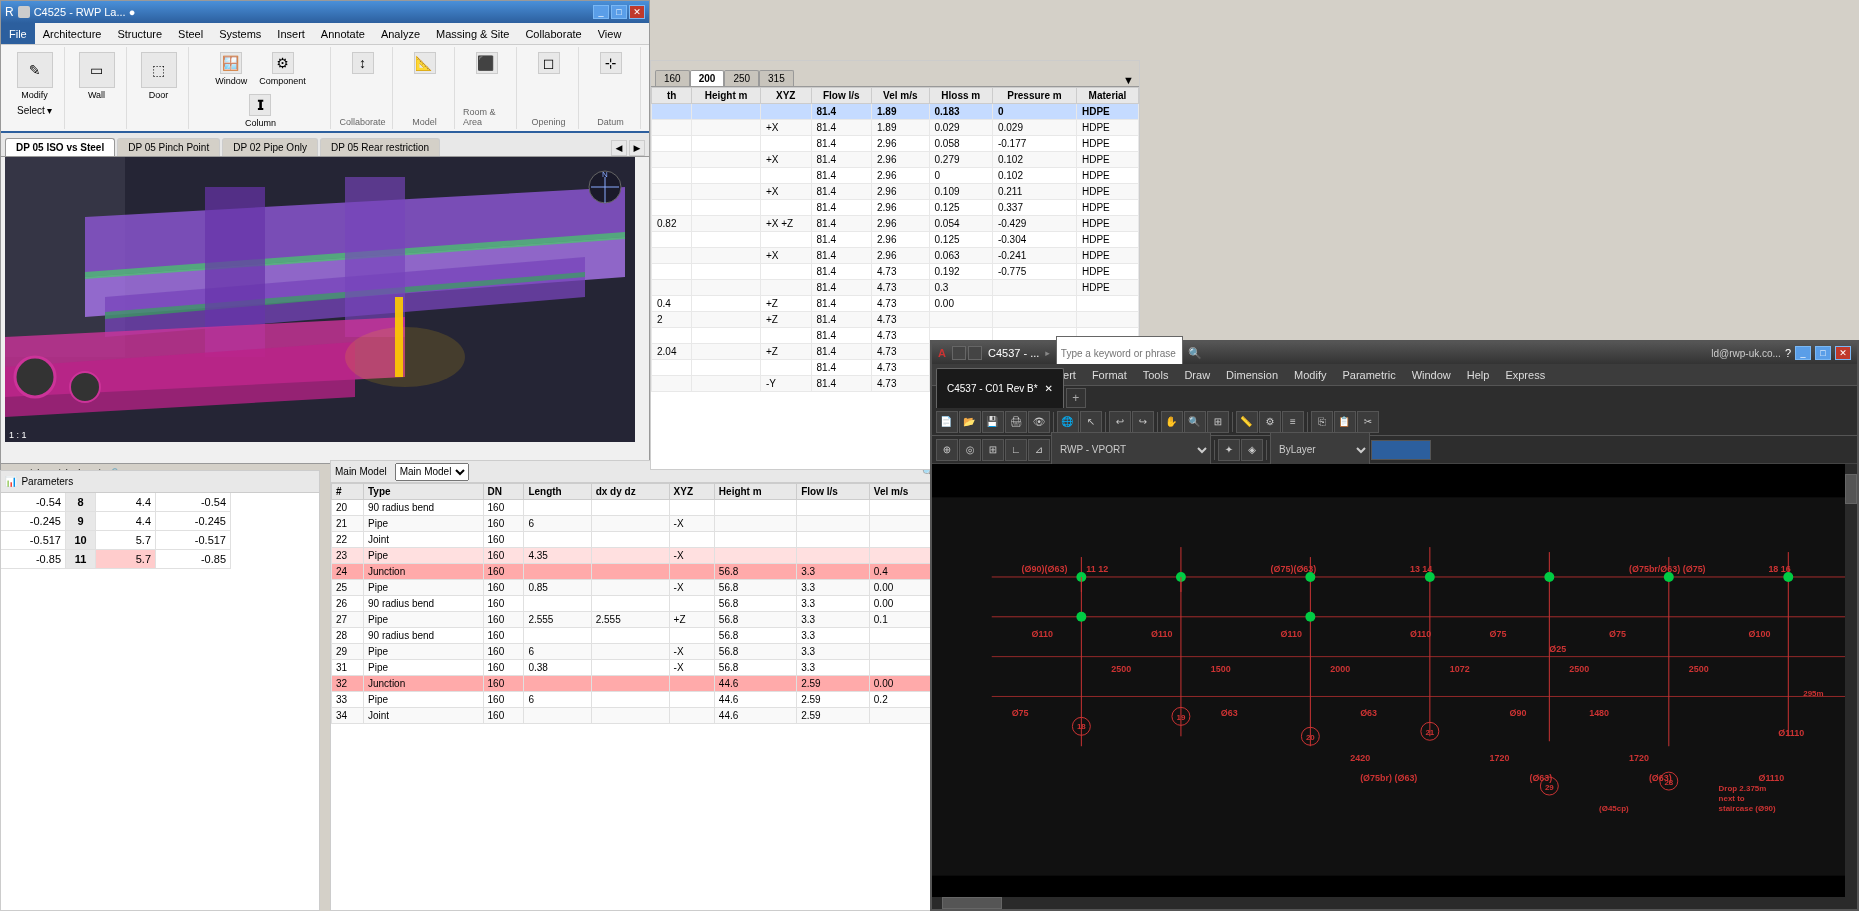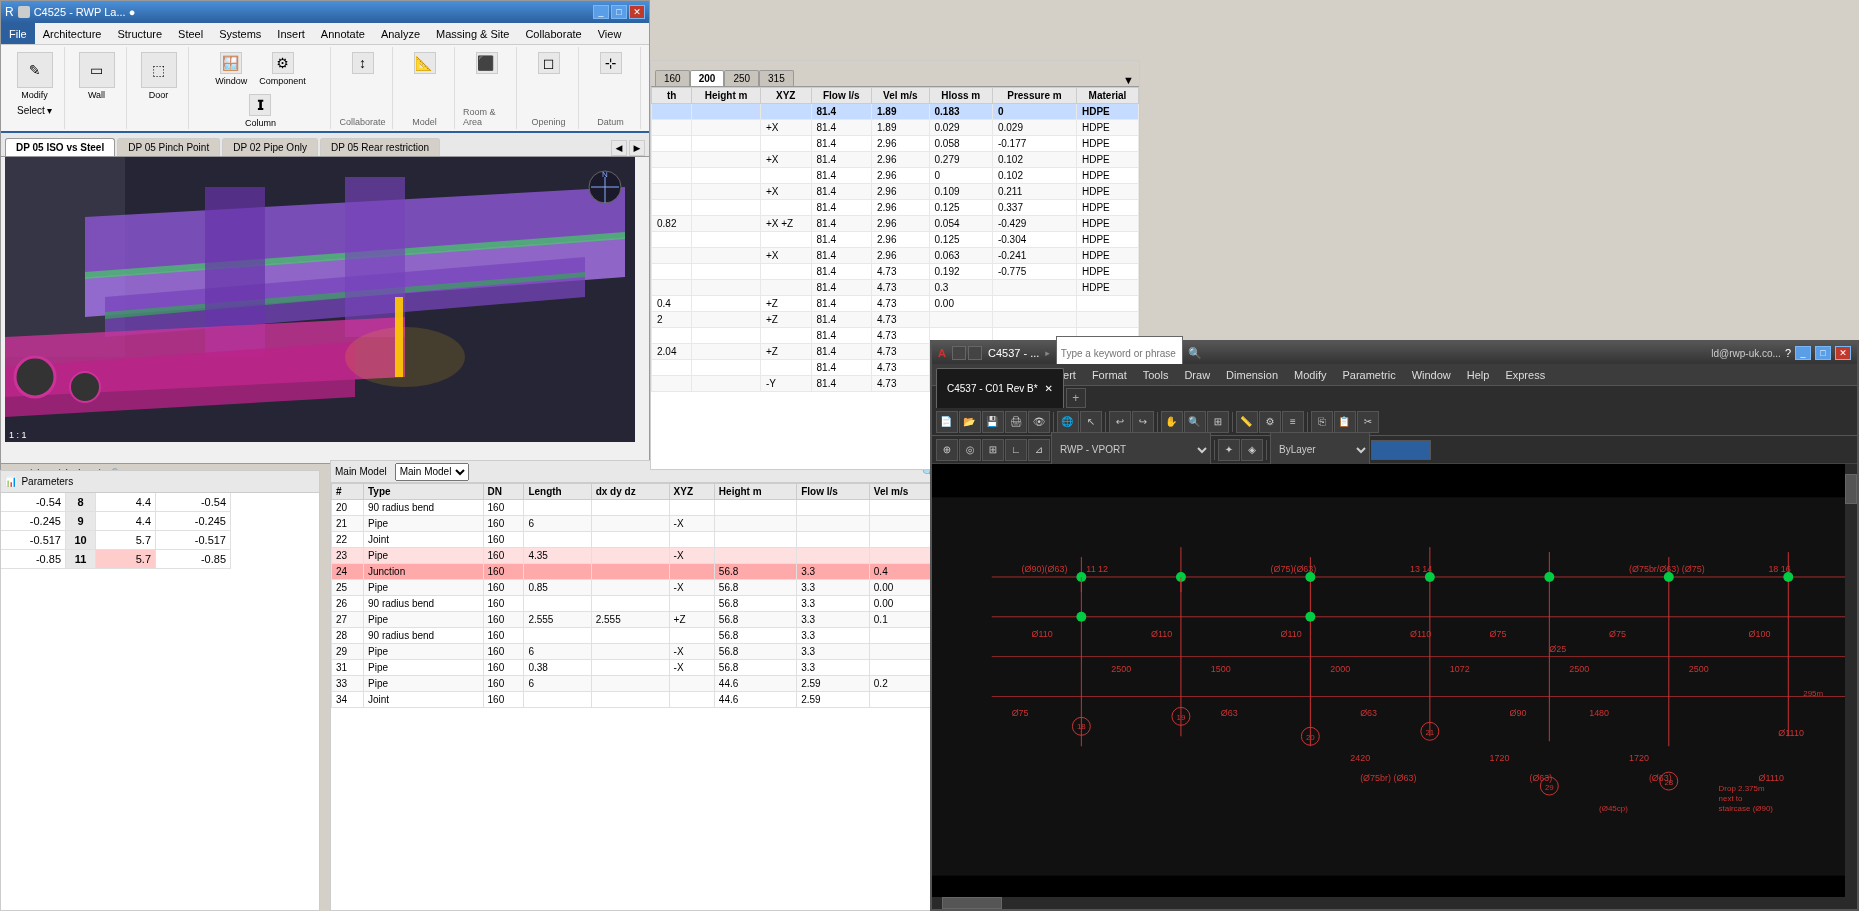--- a/index.html
+++ b/index.html
@@ -359,20 +359,21 @@
       align-items: center;
       padding: 0 4px;
       gap: 1px;
       border-bottom: 1px solid #444;
     }
     .acad-viewport {
       flex: 1;
       background: #000000;
       position: relative;
       overflow: hidden;
+      font-weight: bold;
     }
 
     .scrollbar-v {
       position: absolute;
       right: 0; top: 0; bottom: 0;
       width: 12px;
       background: #333;
     }
     .scrollbar-h {
       position: absolute;
@@ -750,20 +751,31 @@
         <tr>
           <td>31</td>
           <td>Pipe</td>
           <td>160</td>
           <td>0.38</td>
           <td></td>
           <td>-X</td>
           <td>56.8</td>
           <td>3.3</td>
           <td></td>
+        </tr>
+        <tr style="background:#ffaaaa;">
+          <td>32</td>
+          <td>Junction</td>
+          <td style="background:#ffaaaa;">160</td>
+          <td></td>
+          <td></td>
+          <td></td>
+          <td>44.6</td>
+          <td>2.59</td>
+          <td>0.00</td>
         </tr>
         <tr>
           <td>33</td>
           <td>Pipe</td>
           <td>160</td>
           <td>6</td>
           <td></td>
           <td></td>
           <td>44.6</td>
           <td>2.59</td>

